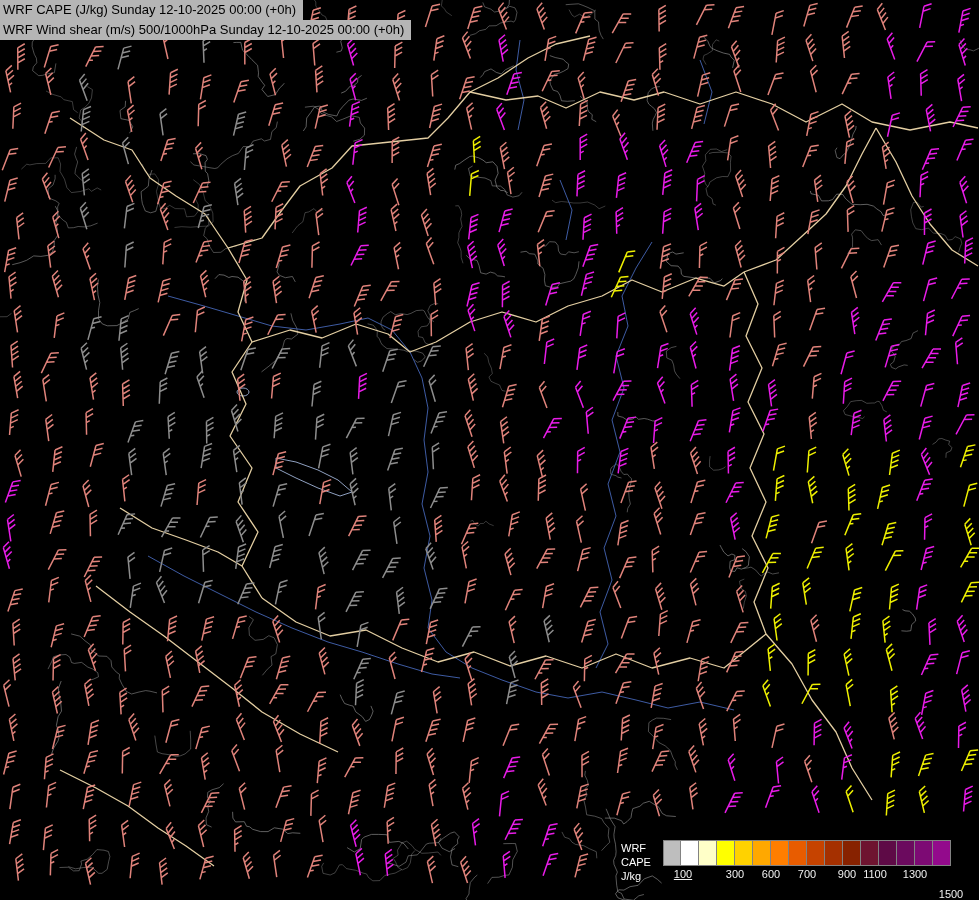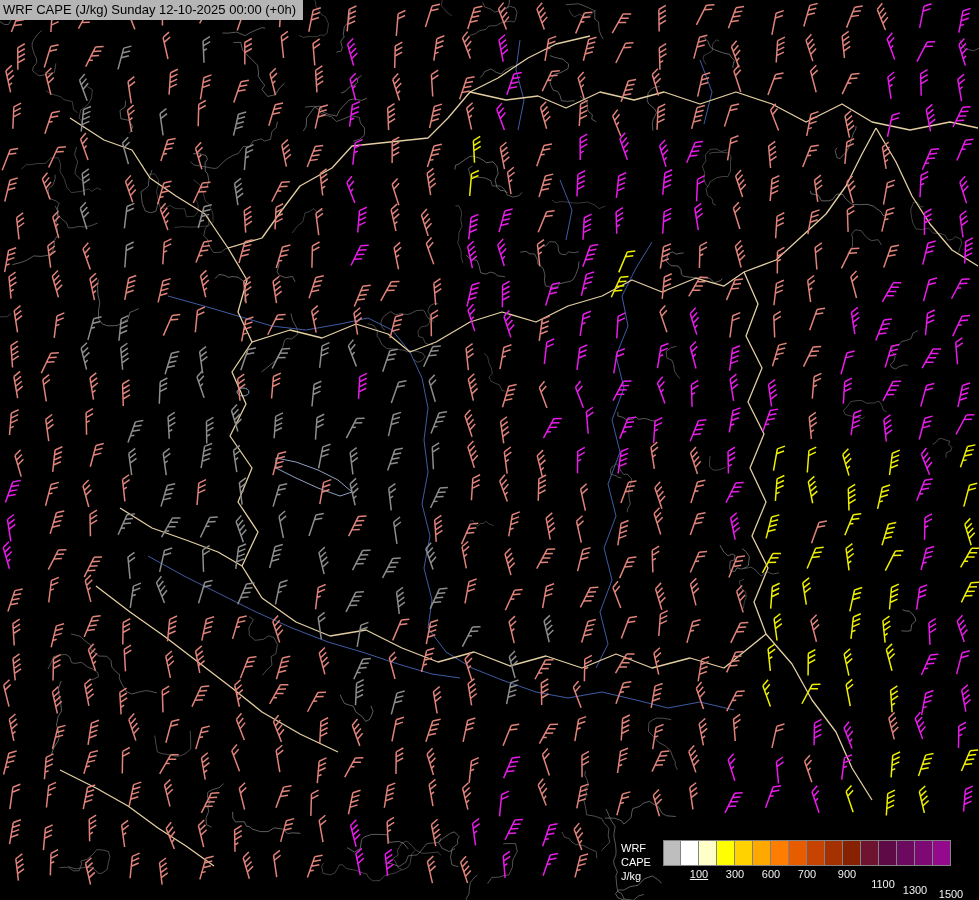--- a/index.html
+++ b/index.html
@@ -799,20 +799,21 @@
         <path d="M0,12 L0,-10 M0,-10 L7,-14 M0,-5 L7,-9 M0,0 L7,-4" transform="translate(429.7,871.4) rotate(-13.3)" stroke="#e0837b" stroke-width="1.5" fill="none"></path>
         <path d="M0,12 L0,-10 M0,-10 L7,-14 M0,-5 L7,-9 M0,0 L7,-4 M0,5 L7,1" transform="translate(463.8,871.7) rotate(-18.2)" stroke="#e0837b" stroke-width="1.5" fill="none"></path>
         <path d="M0,12 L0,-10 M0,-10 L7,-14 M0,-5 L7,-9 M0,0 L3.5,-2" transform="translate(504.1,865.9) rotate(-4.8)" stroke="#e81ce8" stroke-width="1.5" fill="none"></path>
         <path d="M0,12 L0,-10 M0,-10 L7,-14 M0,-5 L7,-9 M0,0 L3.5,-2" transform="translate(547.0,864.4) rotate(19.1)" stroke="#e81ce8" stroke-width="1.5" fill="none"></path>
         <path d="M0,12 L0,-10 M0,-10 L7,-14 M0,-5 L7,-9 M0,0 L7,-4 M0,5 L3.5,3" transform="translate(577.9,865.8) rotate(14.0)" stroke="#e0837b" stroke-width="1.5" fill="none"></path>
       </g>
     </svg>
 
   <div class="hdr">
     <div class="hline">WRF CAPE (J/kg) Sunday 12-10-2025 00:00 (+0h)</div>
+    <div class="hline">WRF Wind shear (m/s) 500/1000hPa Sunday 12-10-2025 00:00 (+0h)</div>
   </div>
 
   <div class="legend">
     <div class="leg-title">
       <span>WRF</span>
       <span>CAPE</span>
       <span>J/kg</span>
     </div>
     <div class="leg-scale">
       <div class="leg-swatches">
@@ -827,25 +828,25 @@
           <div class="swatch" style="background: rgb(198, 67, 0);"></div>
           <div class="swatch" style="background: rgb(165, 48, 0);"></div>
           <div class="swatch" style="background: rgb(135, 34, 0);"></div>
           <div class="swatch" style="background: rgb(110, 20, 48);"></div>
           <div class="swatch" style="background: rgb(94, 10, 70);"></div>
           <div class="swatch" style="background: rgb(107, 10, 94);"></div>
           <div class="swatch" style="background: rgb(125, 10, 116);"></div>
           <div class="swatch" style="background: rgb(147, 10, 140);"></div>
         </div>
       <div class="leg-ticks">
-          <span style="left: 36px; text-decoration: underline;">100</span>
+          <span style="left: 20px; text-decoration: underline;">100</span>
           <span style="left: 72px;">300</span>
           <span style="left: 108px;">600</span>
           <span style="left: 144px;">700</span>
           <span style="left: 180px; padding-left: 8px;">900</span>
-          <span style="left: 220px; margin-top: 10px;">1100</span>
-          <span style="left: 252px; margin-top: 16px;">1300</span>
+          <span style="left: 212px;">1100</span>
+          <span style="left: 252px;">1300</span>
           <span style="left: 288px; margin-top: 20px;">1500</span>
         </div>
     </div>
   </div>
 
 </div>
 
 </body></html>

